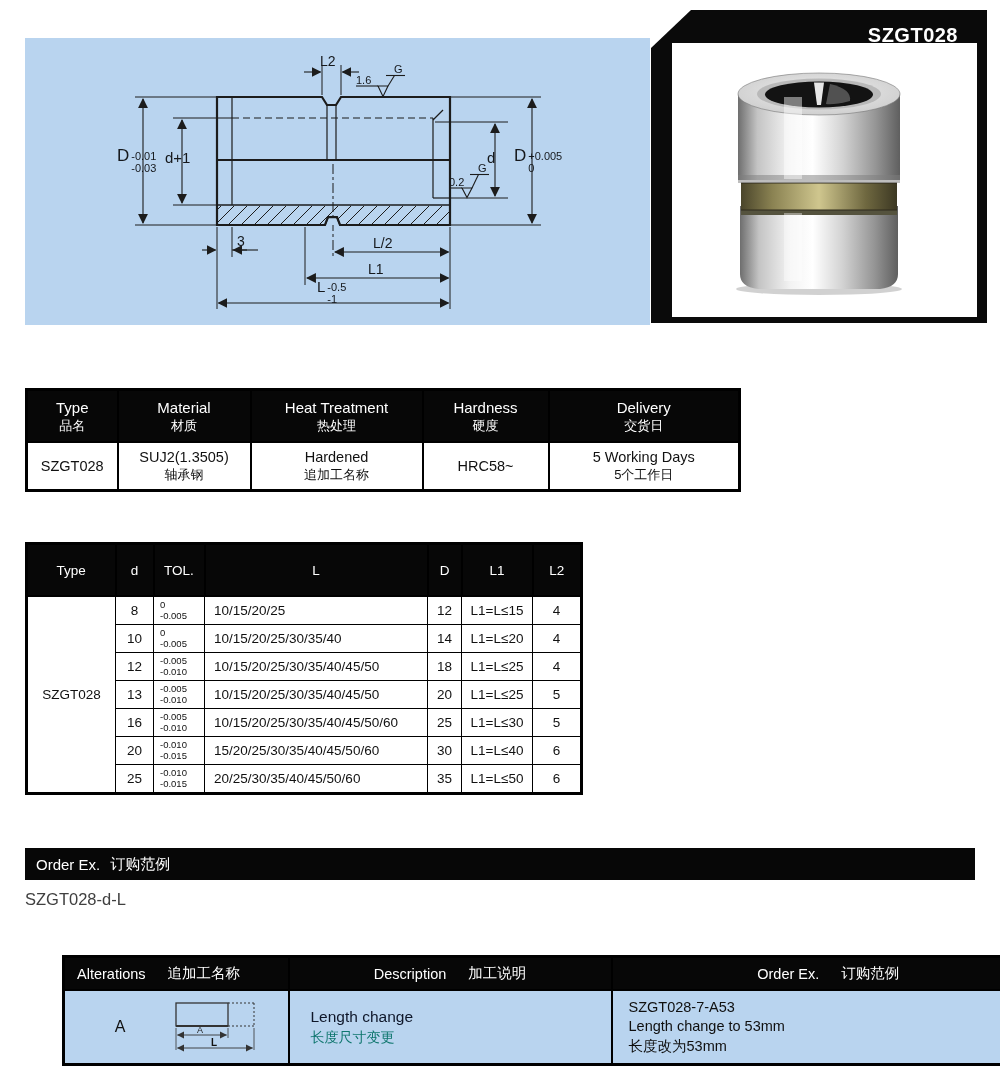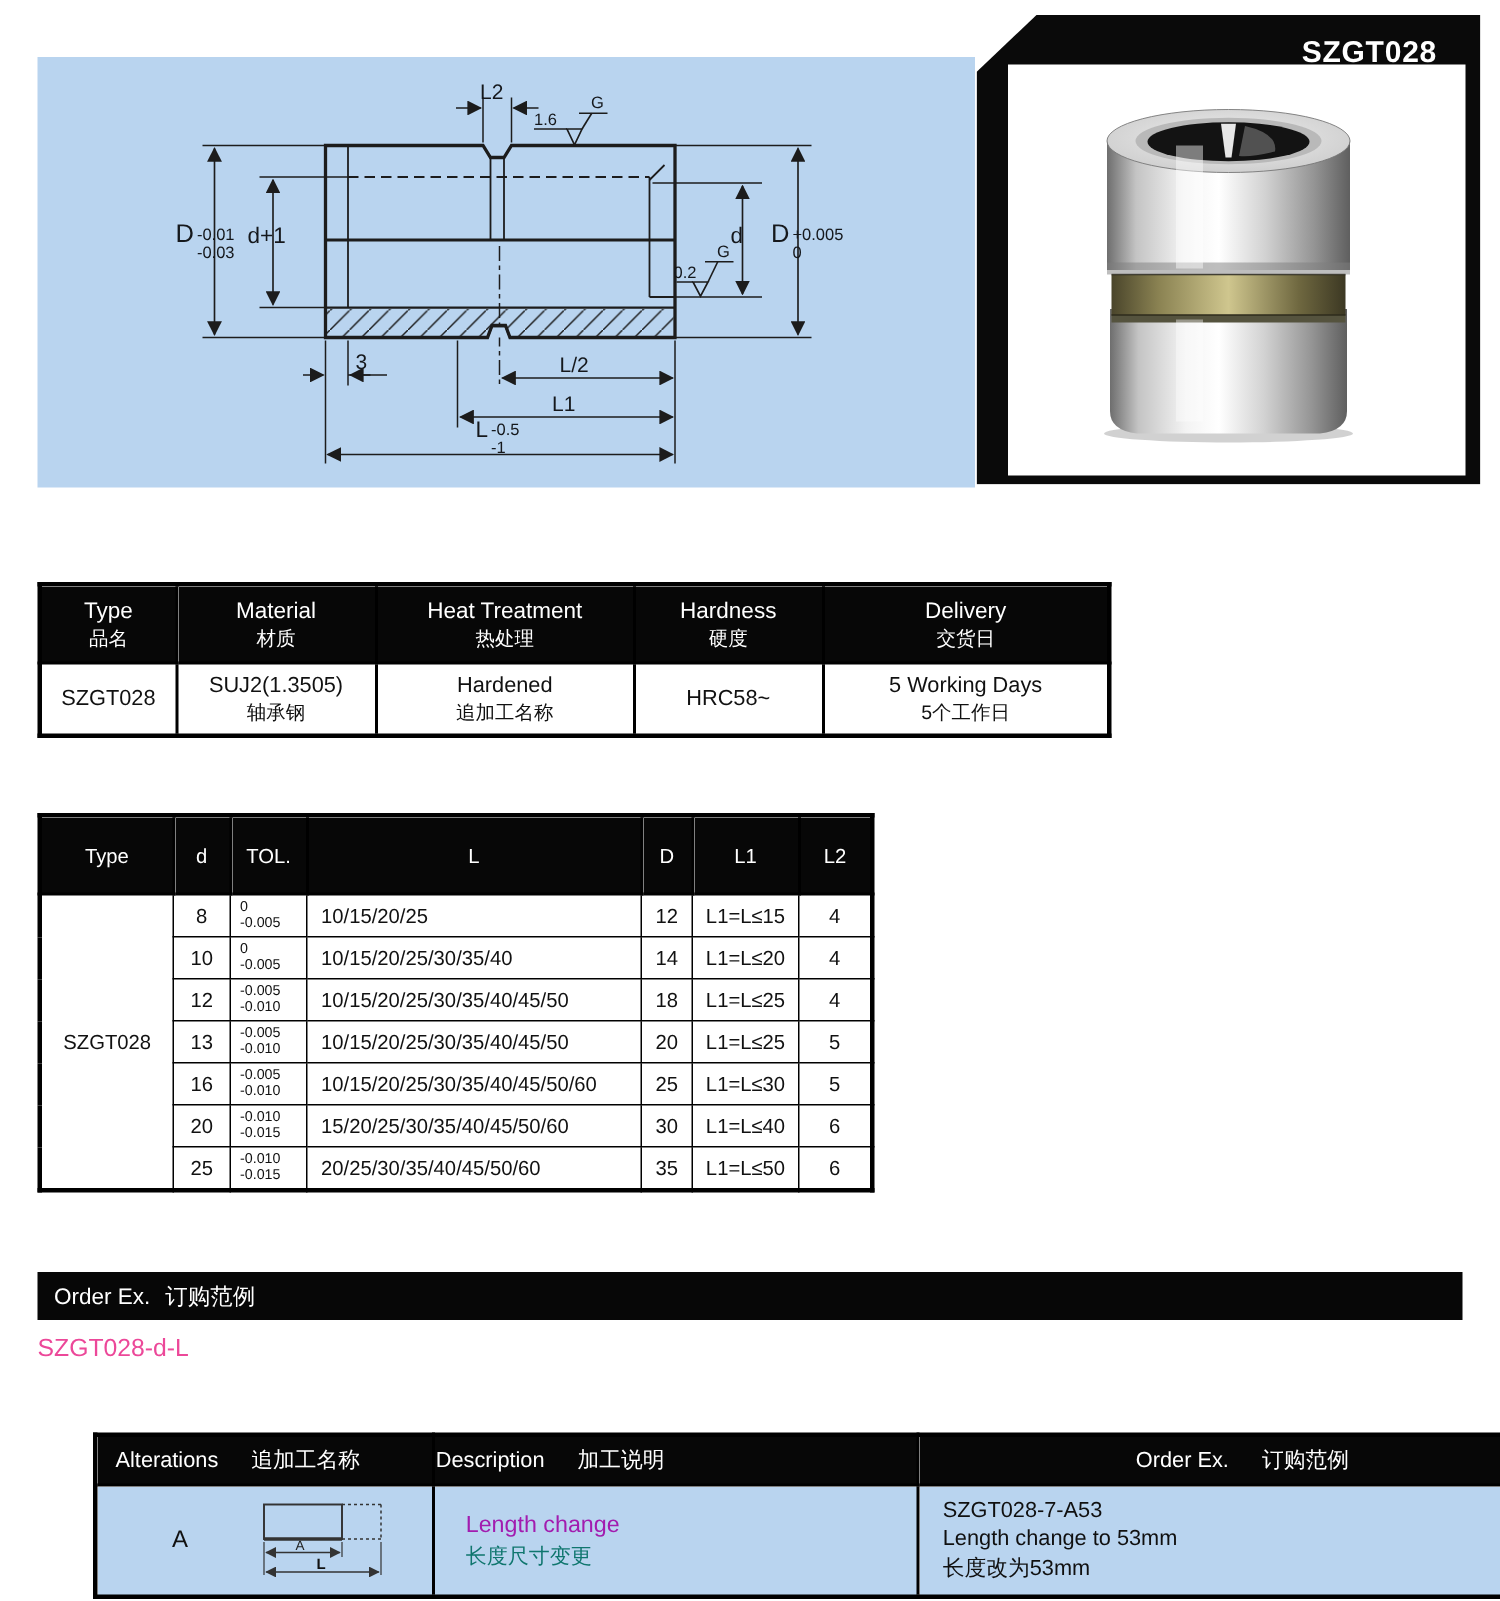--- a/index.html
+++ b/index.html
@@ -37,34 +37,34 @@
   .dim-table{position:absolute;left:25px;top:542px;width:555px;border:3px solid #000;}
   .dim-table th{height:48px;font-size:13.5px;}
   .dim-table td{height:25px;background:#fff;font-size:13.5px;text-align:center;border-width:1.5px;}
   .dim-table td.type-cell{font-size:13.5px;}
   .dim-table td.l-col{text-align:left;padding-left:9px;}
   .dim-table td.tol{text-align:left;padding-left:6px;font-size:9.5px;line-height:1.15;}
 
   
   .order-bar{position:absolute;left:25px;top:848px;width:950px;height:32px;background:#070707;color:#fff;
              display:flex;align-items:center;gap:10px;padding-left:11px;box-sizing:border-box;font-size:15px;}
-  .order-example{position:absolute;left:25px;top:890px;font-size:16.5px;color:#ec4899;}
+  .order-example{position:absolute;left:25px;top:890px;font-size:16.5px;color:#404040;}
 
   
   .alt-table{position:absolute;left:25px;top:955px;width:952px;border:3px solid #000;margin-left:37px;}
   .alt-table th{height:29px;font-size:14.5px;text-align:left;}
   .alt-table th .pair{display:flex;gap:22px;align-items:center;}
   .alt-table th.c1 .pair{padding-left:11px;}
-  .alt-table th.c2 .pair{}
+  .alt-table th.c2 .pair{justify-content:center;}
   .alt-table th.c3 .pair{justify-content:center;padding-left:30px;}
   .alt-table td{height:70px;background:#b9d4ef;vertical-align:middle;}
   .alt-cell1{display:flex;align-items:center;}
   .alt-code{width:108px;text-align:center;font-size:16px;}
   .alt-desc{padding-left:20px;}
-  .alt-desc .en{font-size:15.5px;color:#a21caf;}
+  .alt-desc .en{font-size:15.5px;color:#0f172a;}
   .alt-desc .zh{font-size:14px;color:#0f766e;margin-top:2px;}
   .alt-order{padding-left:15px;font-size:14.5px;line-height:1.35;color:#101010;}
 </style>
 </head>
 <body>
 
 <div class="page">
 
   <div class="blueprint">
     <svg width="625" height="287" viewBox="0 0 625 287">

